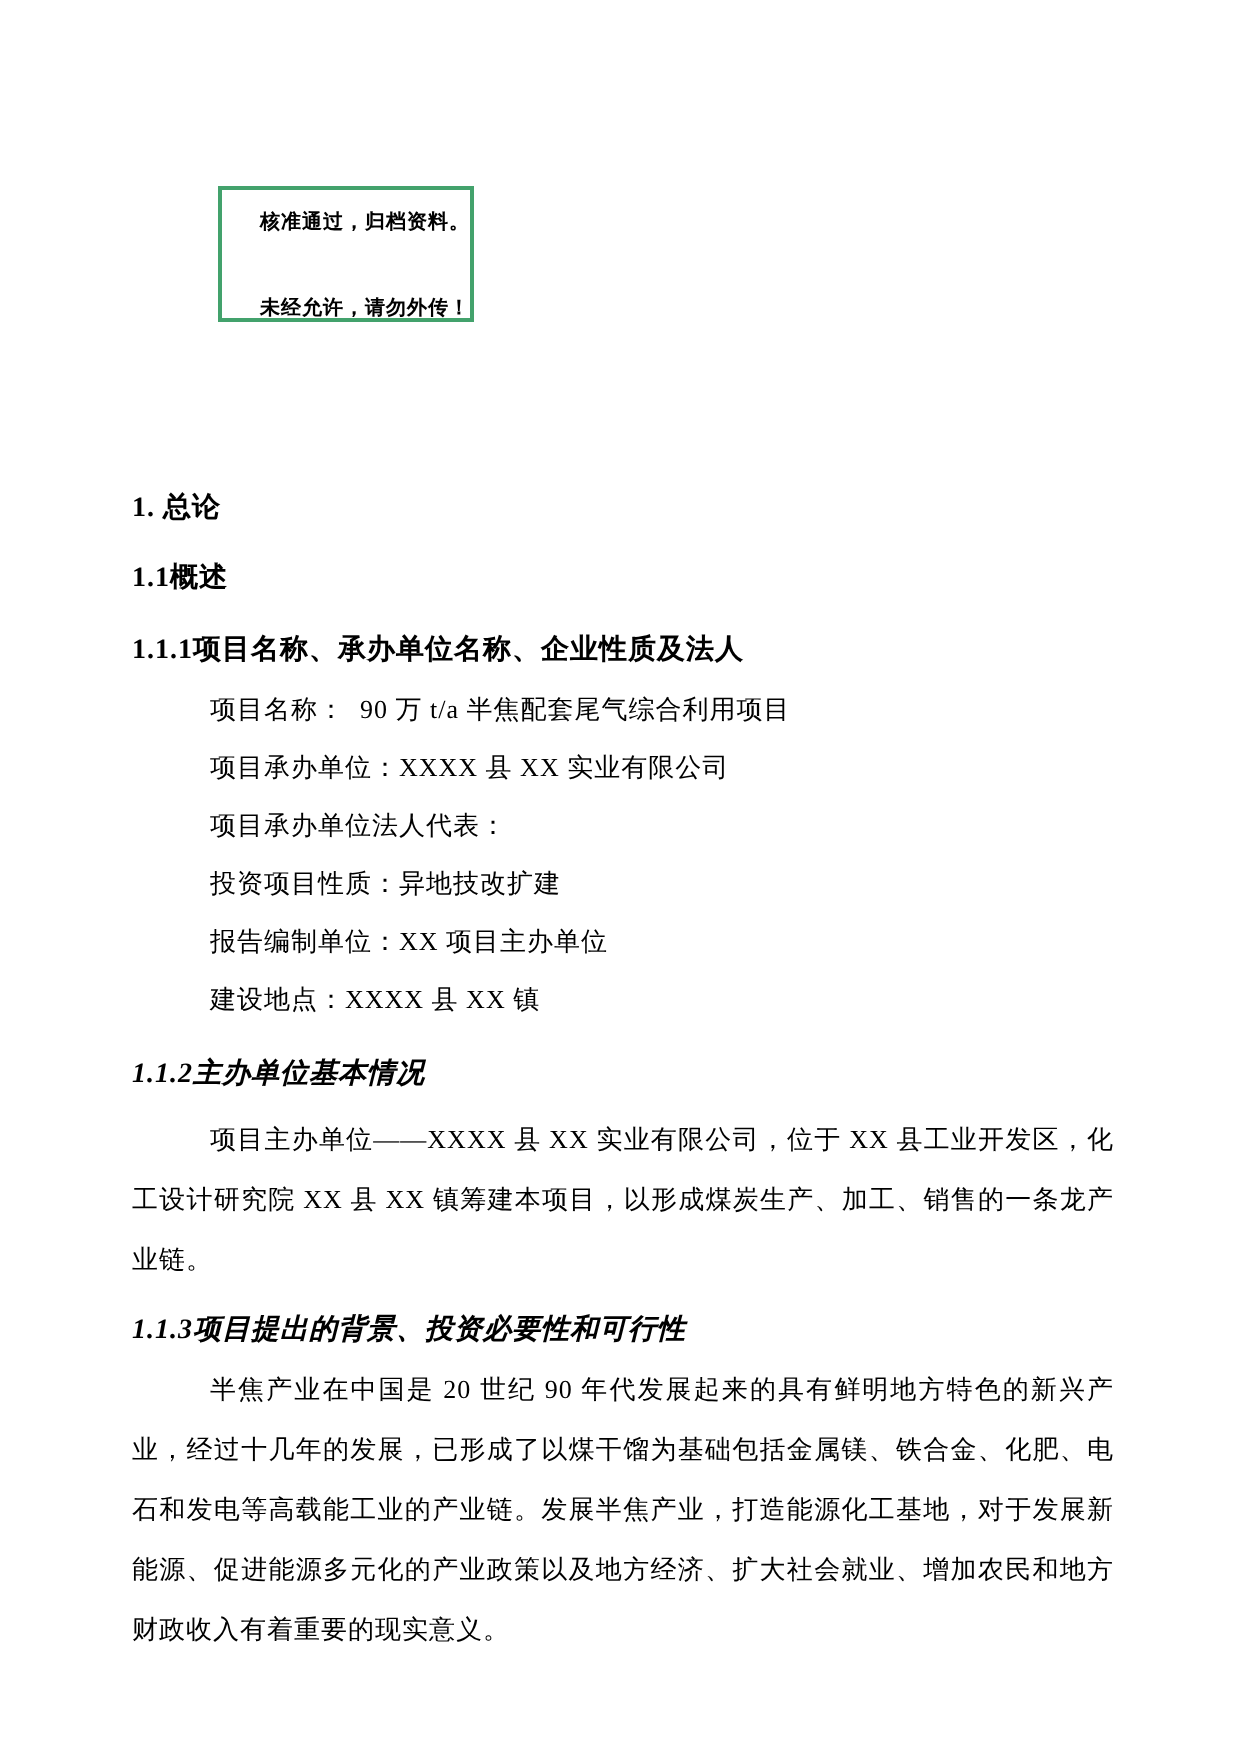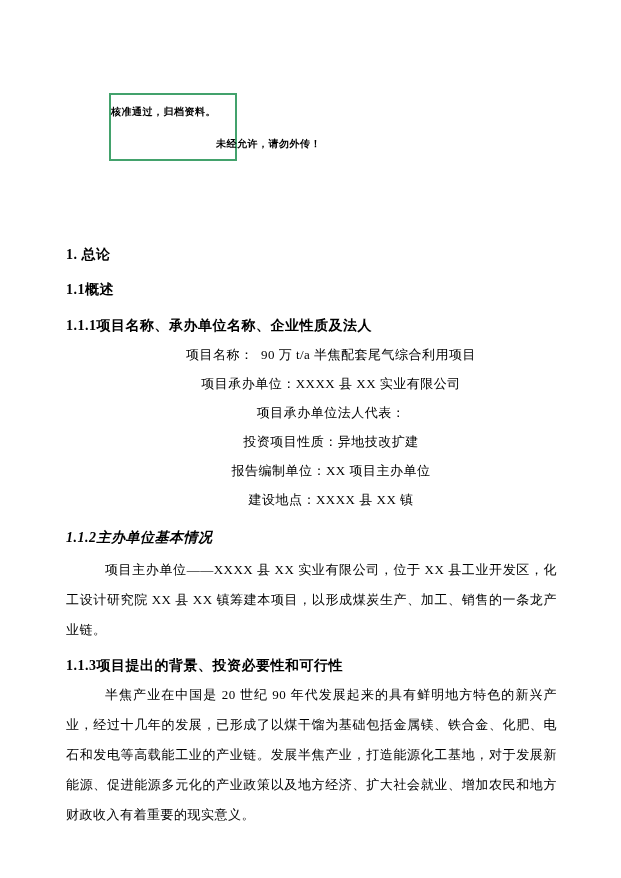--- a/index.html
+++ b/index.html
@@ -23,25 +23,26 @@
   
   .stamp {
     position: absolute;
     left: 109px;
     top: 93px;
     width: 128px;
     height: 68px;
     box-sizing: border-box;
     border: 2px solid #43a26c;
     display: flex;
-    flex-direction: row;
+    flex-direction: column;
     justify-content: flex-start;
-    align-items: flex-start;
+    align-items: flex-end;
     padding-top: 11px;
     text-align: center;
+    padding-left: 32px;
   }
   .stamp-line {
     font-size: 10px;
     font-weight: bold;
     line-height: 11px;
     letter-spacing: 0.5px;
     white-space: nowrap;
   }
   .stamp-line + .stamp-line {
     margin-top: 32px;
@@ -56,37 +57,37 @@
   }
   .h1, .h2, .h3 {
     font-weight: bold;
     font-size: 14px;
     line-height: 14px;
     letter-spacing: 0.5px;
   }
   .h1 { margin: 7px 0 0; }
   .h2 { margin: 21px 0 0; }
   .h3-a { margin: 22px 0 0; }
-  .fields { margin: 15px 0 0; text-align: center; }
+  .fields { margin: 15px 0 0; }
   .field {
     line-height: 14px;
     margin-bottom: 15px;
     padding-left: 39px;
     white-space: pre-wrap;
     letter-spacing: 0.5px;
   }
   .h3-b { margin: 24px 0 0; font-style: italic; }
   .para {
     line-height: 30px;
     text-indent: 39px;
     text-align: justify;
     letter-spacing: 0.5px;
   }
   .para-1 { margin: 10px 0 0; }
-  .h3-c { margin: 14px 0 0; }
+  .h3-c { margin: 14px 0 0; font-style: italic; }
   .para-2 { margin: 7px 0 0; }
 </style>
 </head>
 <body>
 
 <div class="page">
 
   <div class="stamp">
     <div class="stamp-line">核准通过，归档资料。</div>
     <div class="stamp-line">未经允许，请勿外传！</div>

